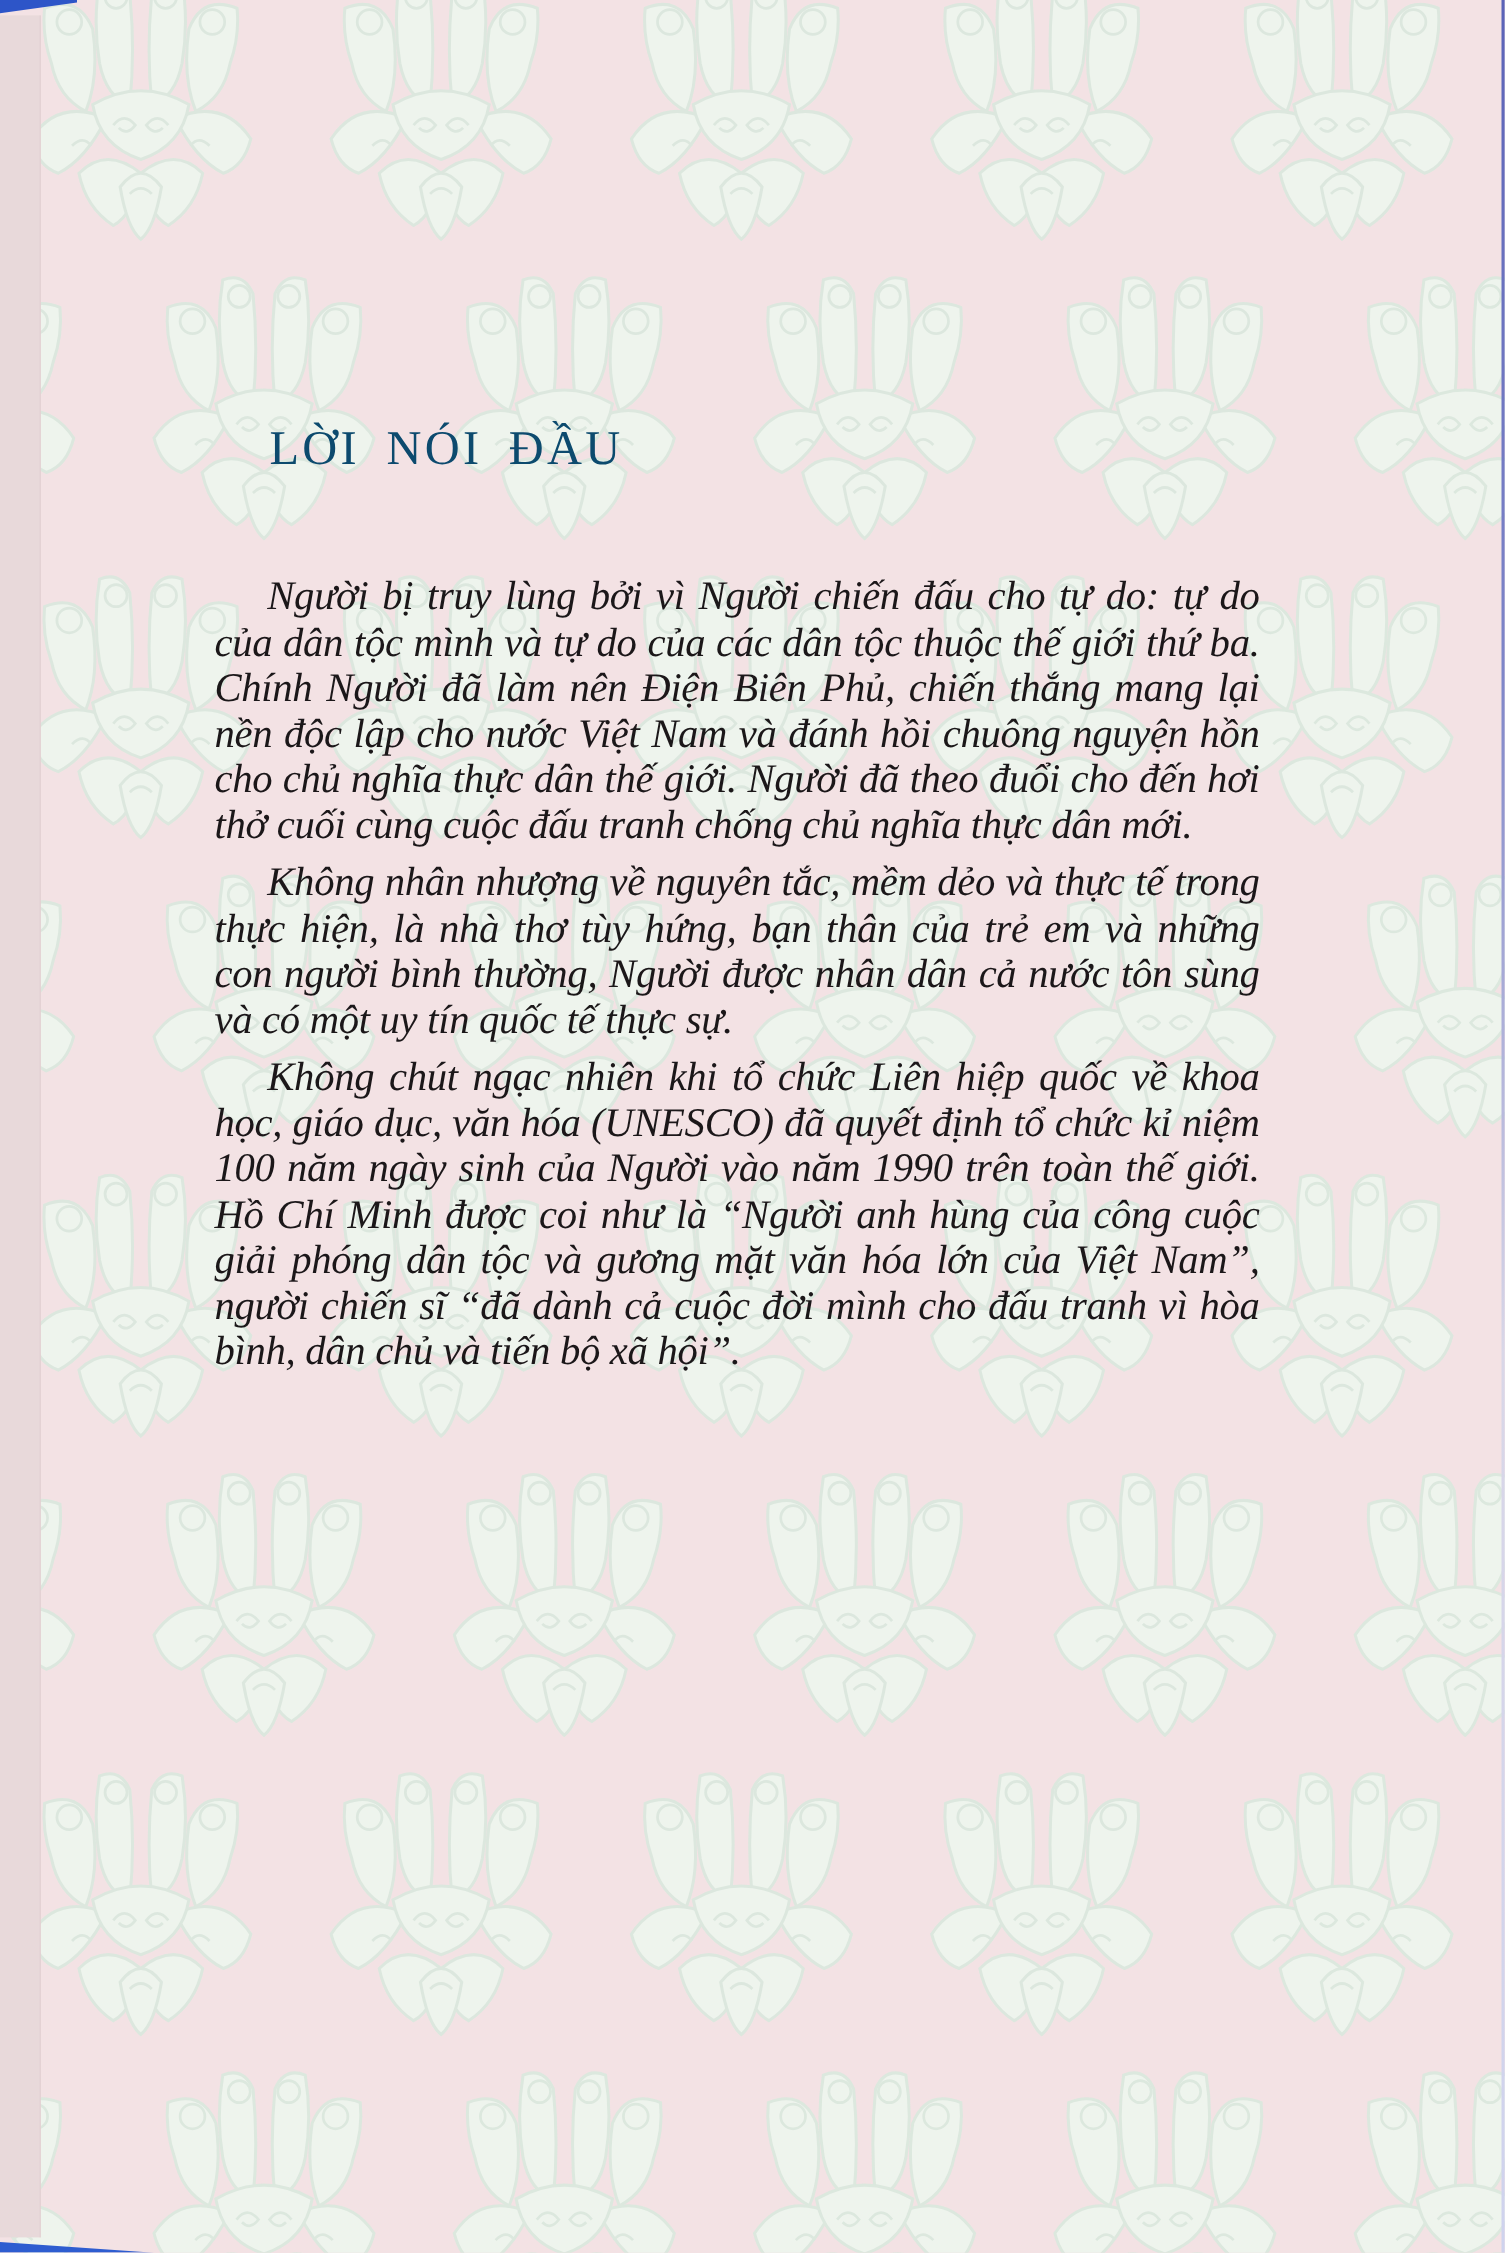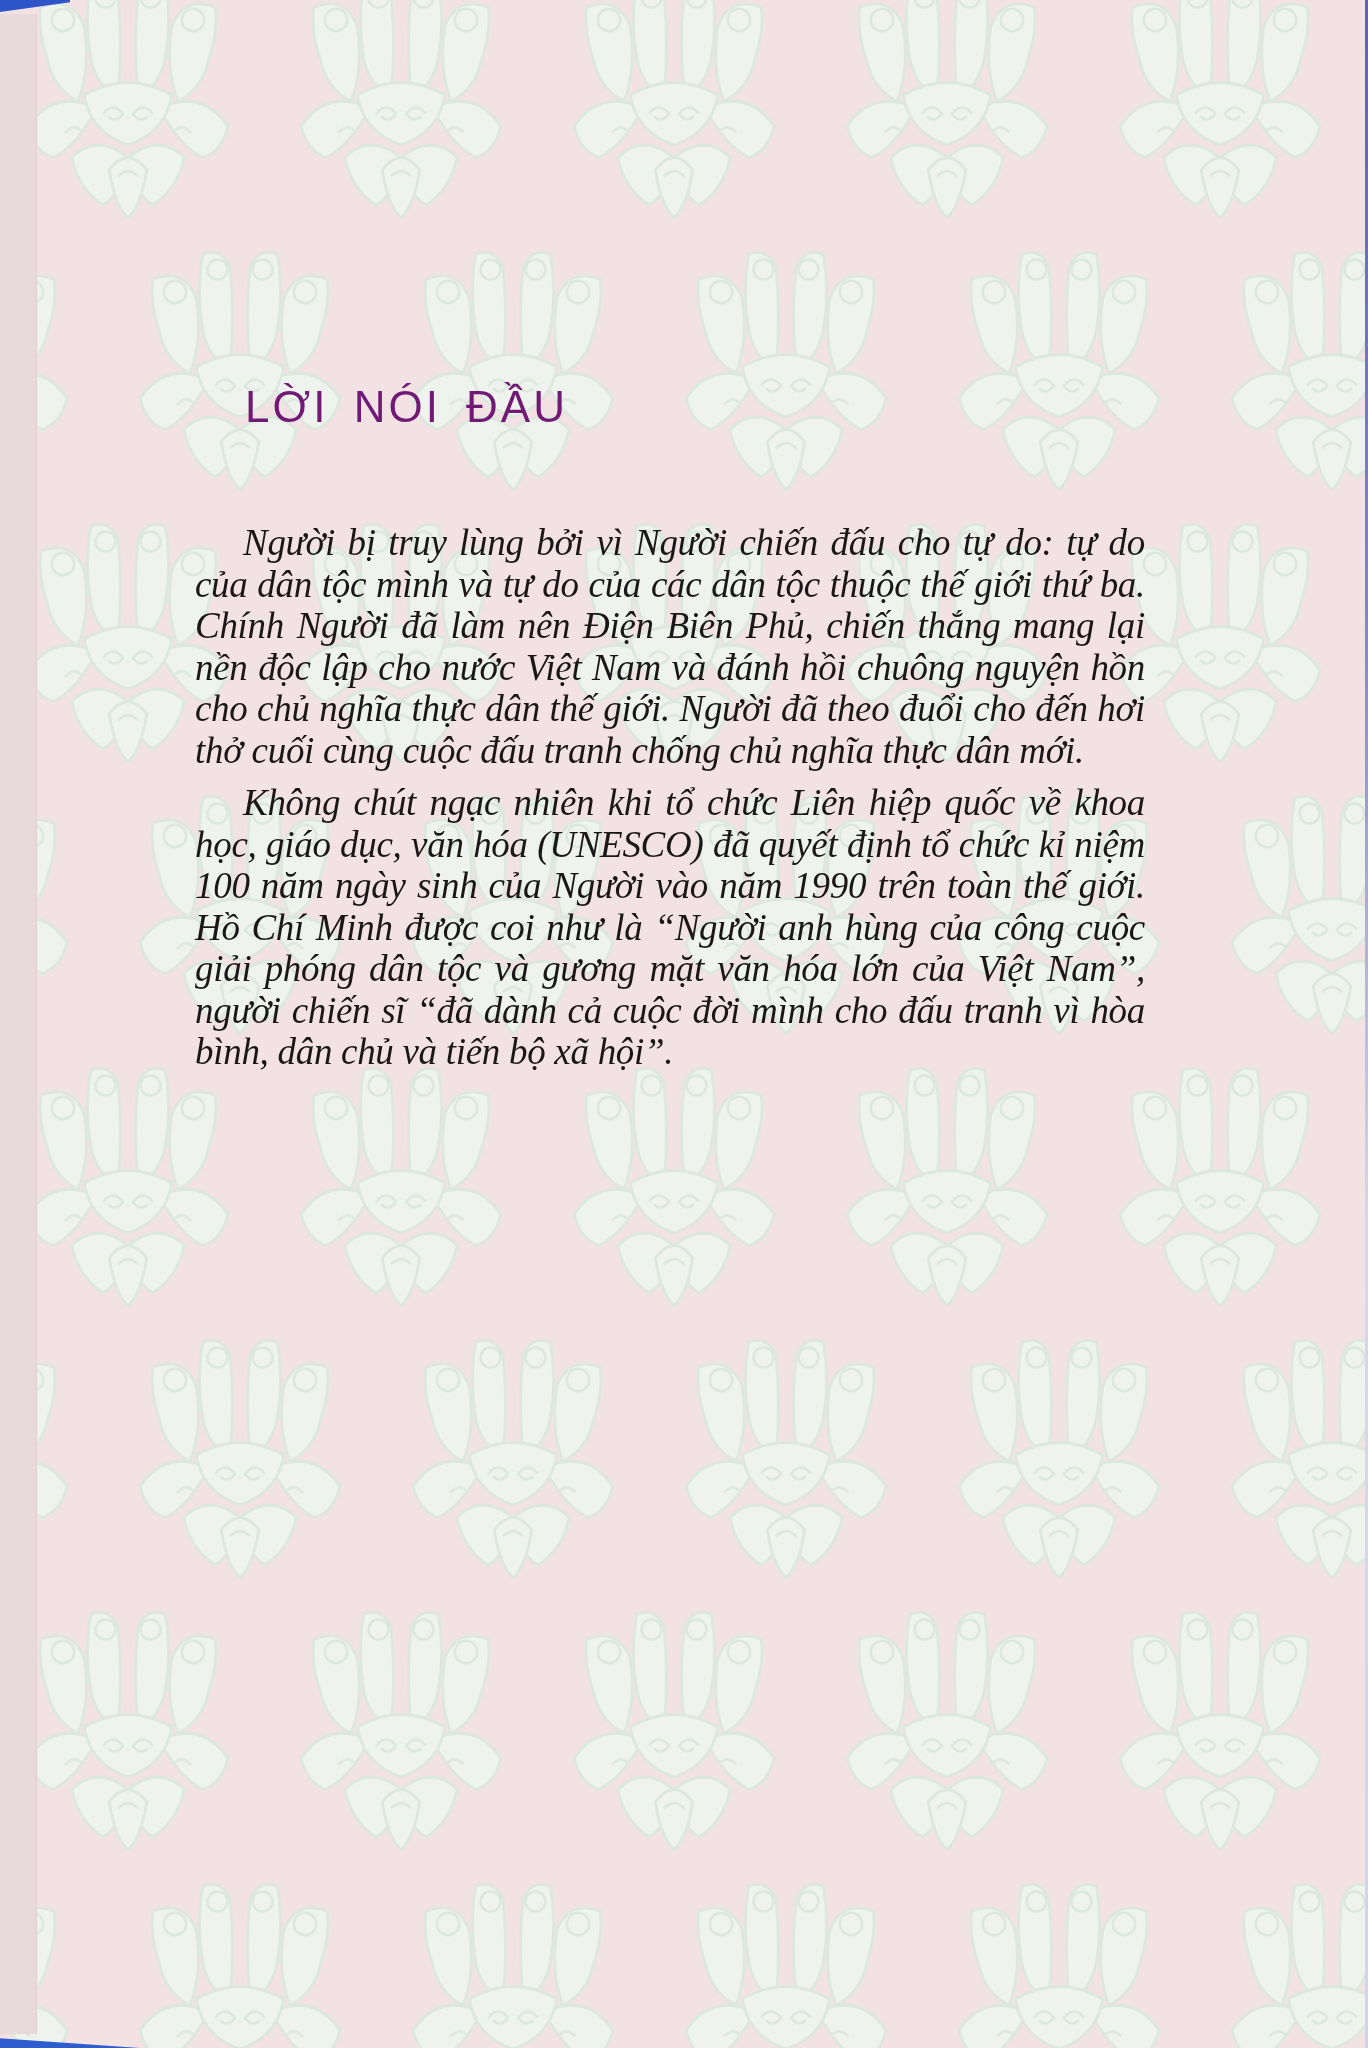--- a/index.html
+++ b/index.html
@@ -70,26 +70,26 @@
       top: 0;
       width: 950px;
       z-index: 5;
       color: #1b1719;
     }
     .page-title {
       position: absolute;
       left: 50px;
       top: 382px;
       margin: 0;
-      font-family: Liberation Sans, sans-serif;
+      font-family: Liberation Serif, serif;
       font-weight: normal;
       font-size: 44px;
       letter-spacing: 3px;
       word-spacing: 10px;
-      color: #701a75;
+      color: #0c4a6e;
       white-space: nowrap;
     }
     .body-text {
       position: absolute;
       left: 0;
       top: 522px;
       width: 950px;
     }
     .para {
       margin: 0 0 11px 0;
@@ -1299,15 +1299,16 @@
           <circle cx="118" cy="22" r="8"></circle>
         </g>
       </svg>
     </div>
   </div>
 
 <main class="content">
   <h1 class="page-title">LỜI NÓI ĐẦU</h1>
   <section class="body-text">
     <p class="para">Người bị truy lùng bởi vì Người chiến đấu cho tự do: tự do của dân tộc mình và tự do của các dân tộc thuộc thế giới thứ ba. Chính Người đã làm nên Điện Biên Phủ, chiến thắng mang lại nền độc lập cho nước Việt Nam và đánh hồi chuông nguyện hồn cho chủ nghĩa thực dân thế giới. Người đã theo đuổi cho đến hơi thở cuối cùng cuộc đấu tranh chống chủ nghĩa thực dân mới.</p>
+    <p class="para">Không nhân nhượng về nguyên tắc, mềm dẻo và thực tế trong thực hiện, là nhà thơ tùy hứng, bạn thân của trẻ em và những con người bình thường, Người được nhân dân cả nước tôn sùng và có một uy tín quốc tế thực sự.</p>
     <p class="para">Không chút ngạc nhiên khi tổ chức Liên hiệp quốc về khoa học, giáo dục, văn hóa (UNESCO) đã quyết định tổ chức kỉ niệm 100 năm ngày sinh của Người vào năm 1990 trên toàn thế giới. Hồ Chí Minh được coi như là “Người anh hùng của công cuộc giải phóng dân tộc và gương mặt văn hóa lớn của Việt Nam”, người chiến sĩ “đã dành cả cuộc đời mình cho đấu tranh vì hòa bình, dân chủ và tiến bộ xã hội”.</p>
   </section>
 </main>
 
 </body></html>

